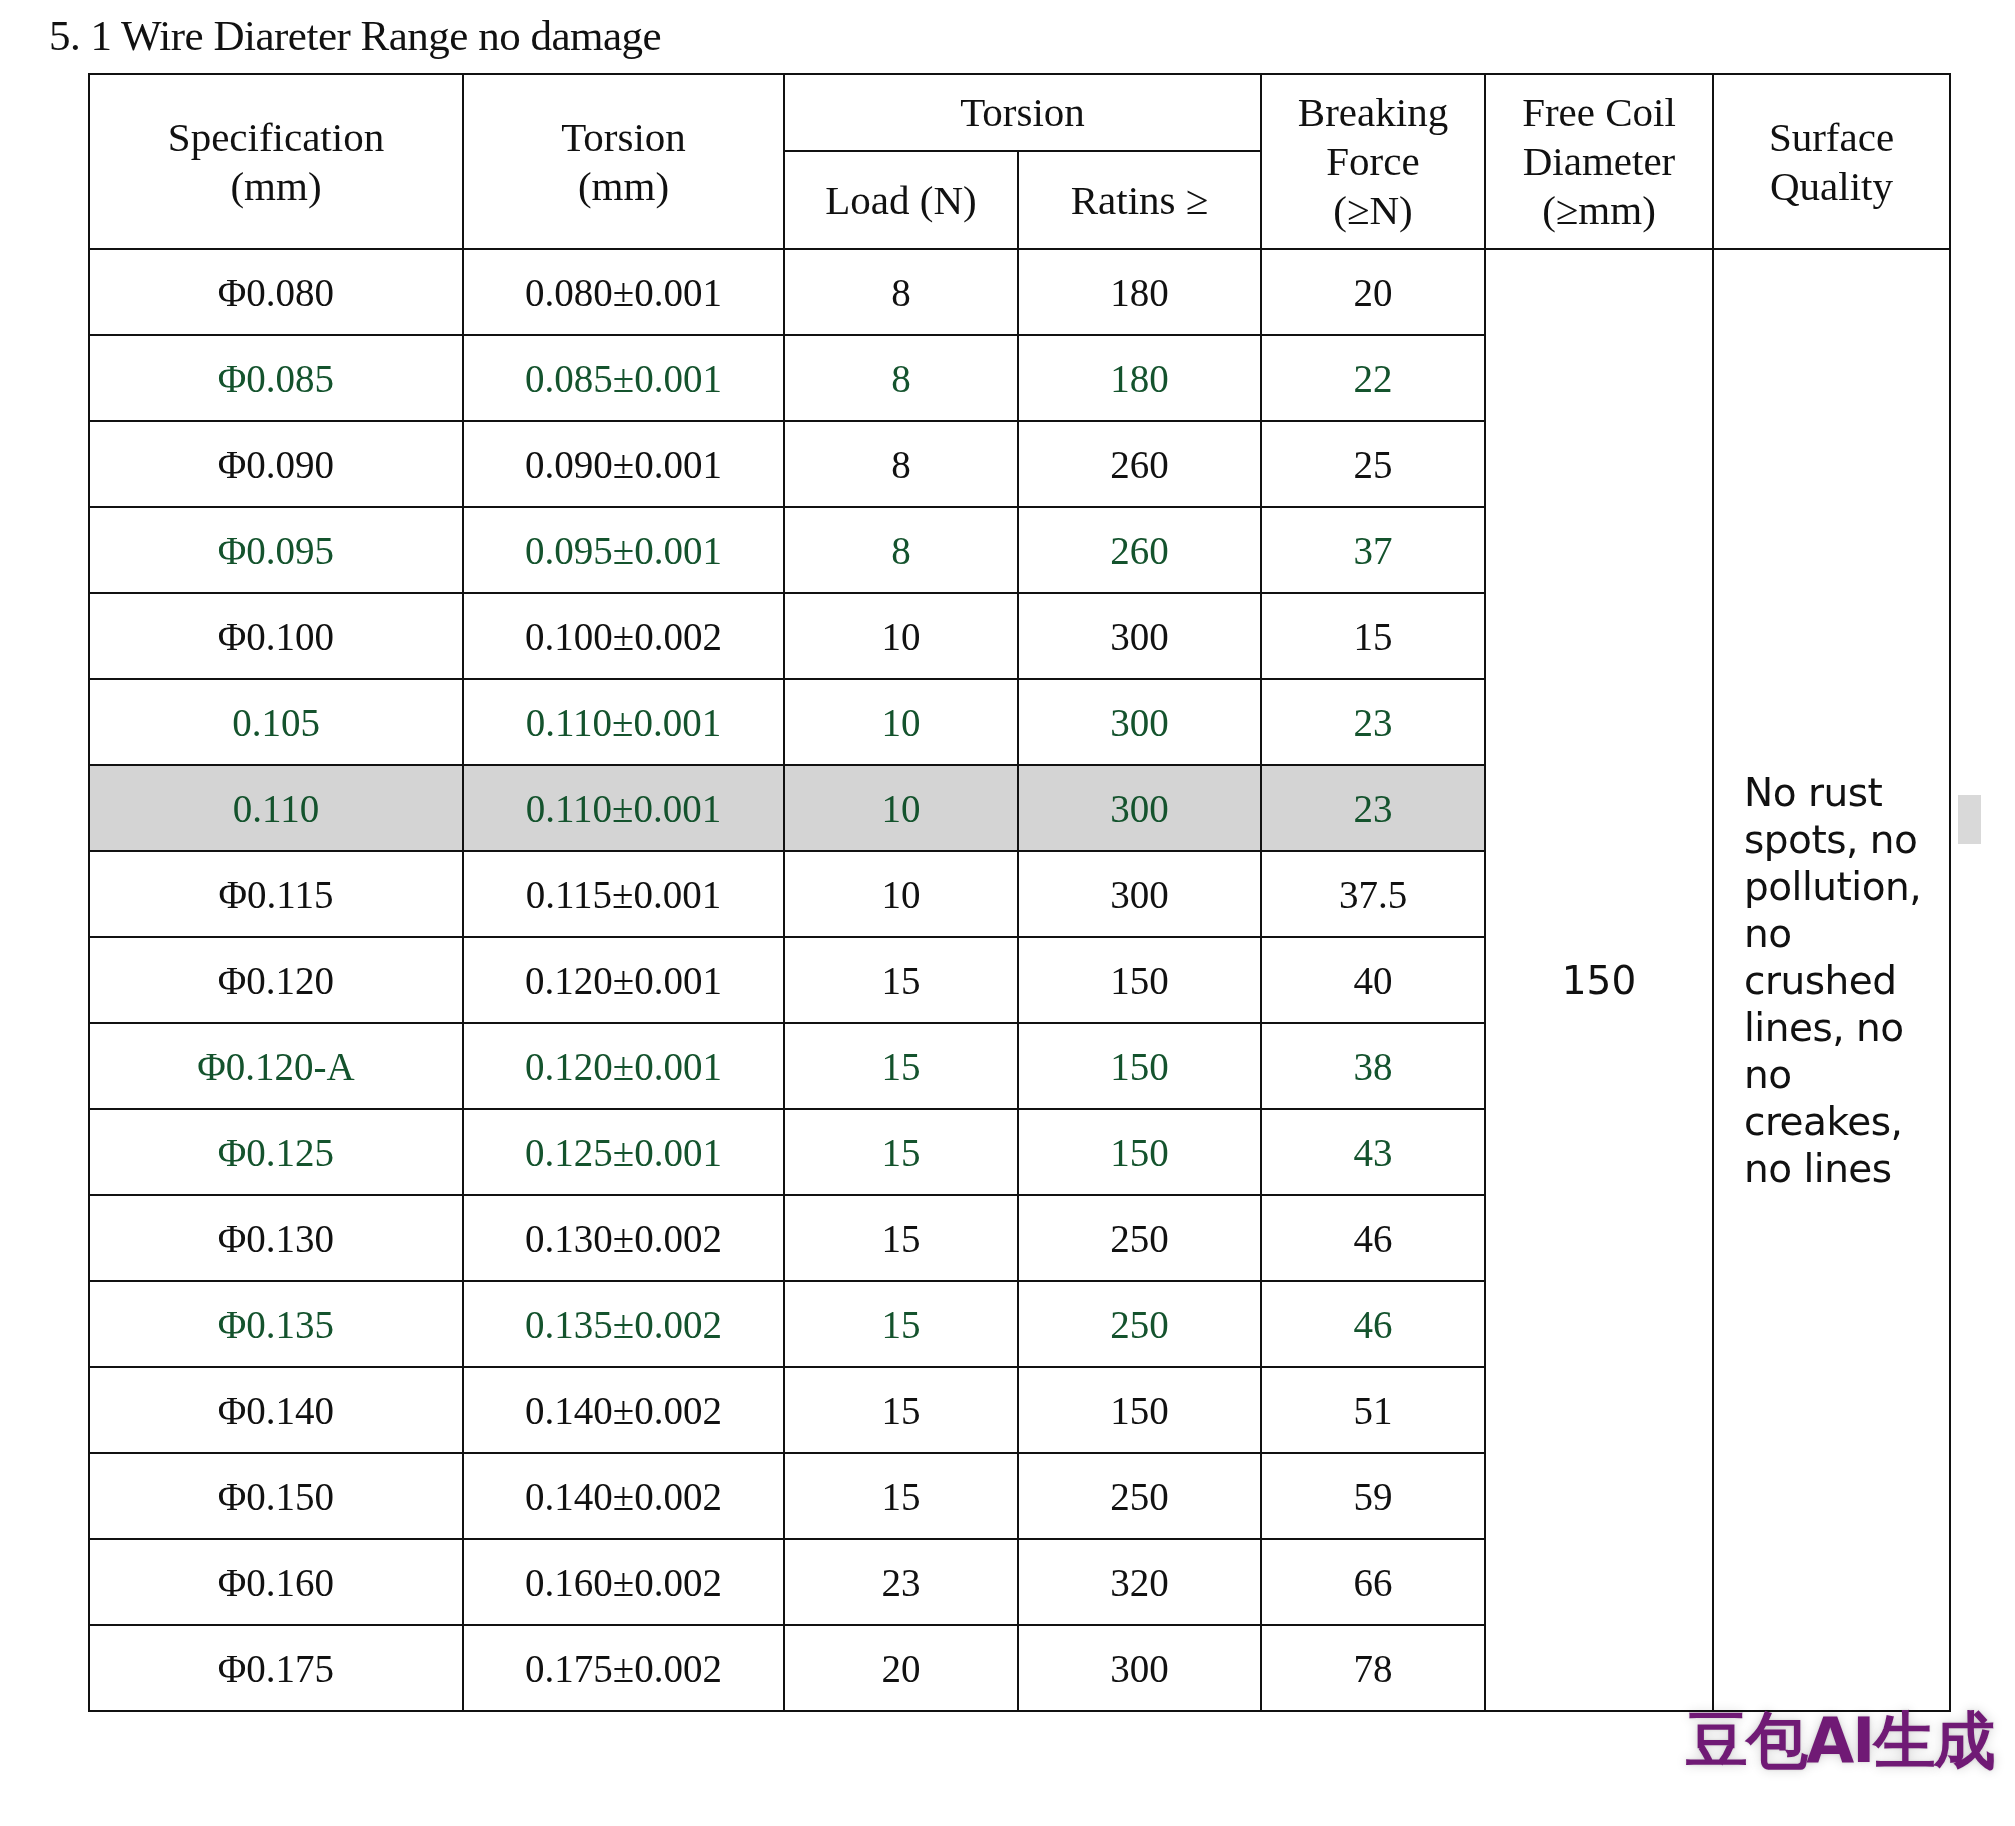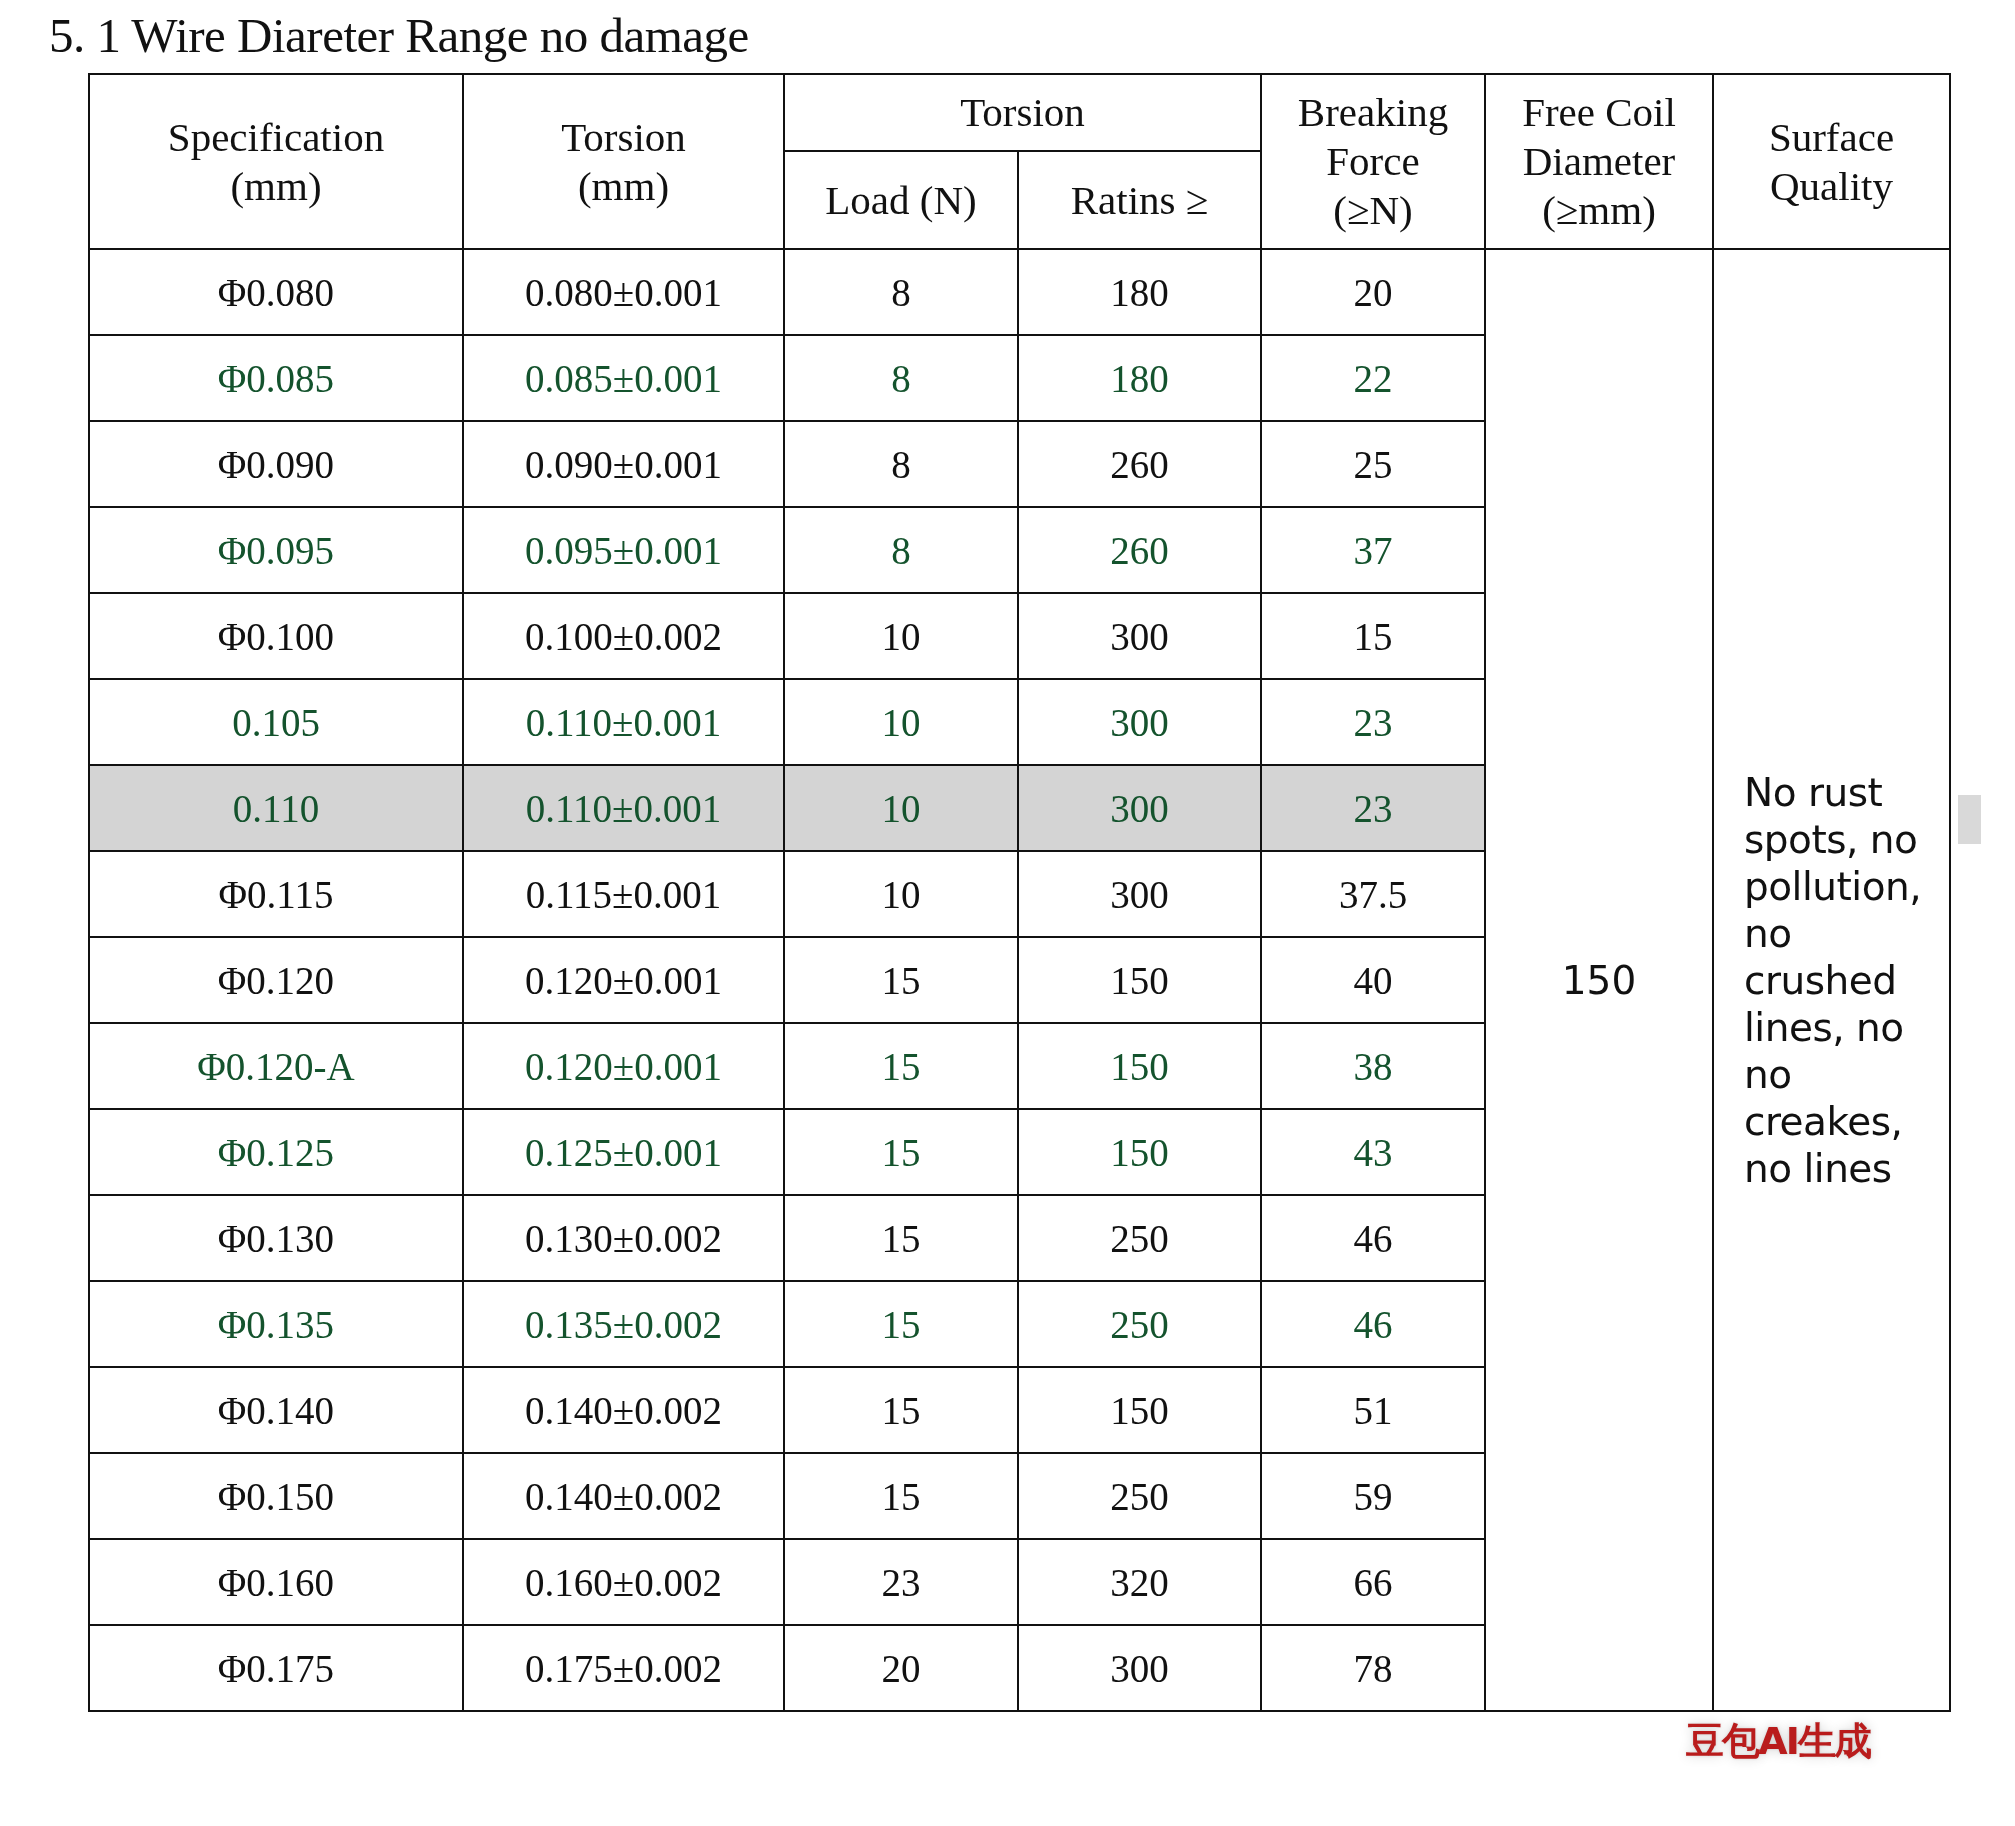--- a/index.html
+++ b/index.html
@@ -12,21 +12,21 @@
       height: 1826px;
       position: relative;
       overflow: hidden;
       font-family: "Liberation Serif", "DejaVu Serif", serif;
       color: #111111;
     }
     .title {
       position: absolute;
       left: 49px;
       top: 7.5px;
-      font-size: 49px;
+      font-size: 43px;
       line-height: 56px;
       letter-spacing: -0.5px;
       white-space: nowrap;
     }
     table.spec {
       position: absolute;
       left: 88px;
       top: 73px;
       border-collapse: collapse;
       table-layout: fixed;
@@ -70,23 +70,23 @@
       width: 22.5px;
       height: 49px;
       background: #d9d9d9;
     }
     .watermark {
       position: absolute;
       left: 1686px;
       top: 1711px;
       font-family: "DejaVu Sans", "Liberation Sans", sans-serif;
       font-weight: bold;
-      font-size: 38px;
+      font-size: 62px;
       line-height: 60px;
-      color: #b91c1c;
+      color: #701a75;
       text-shadow: 0 0 11.2px rgba(0,0,0,0.18), 0 0 2.8px rgba(0,0,0,0.12);
       white-space: nowrap;
       letter-spacing: -1.9px;
     }
   </style>
 </head>
 <body>
 
 <div class="title">5. 1 Wire Diareter Range no damage</div>
 

